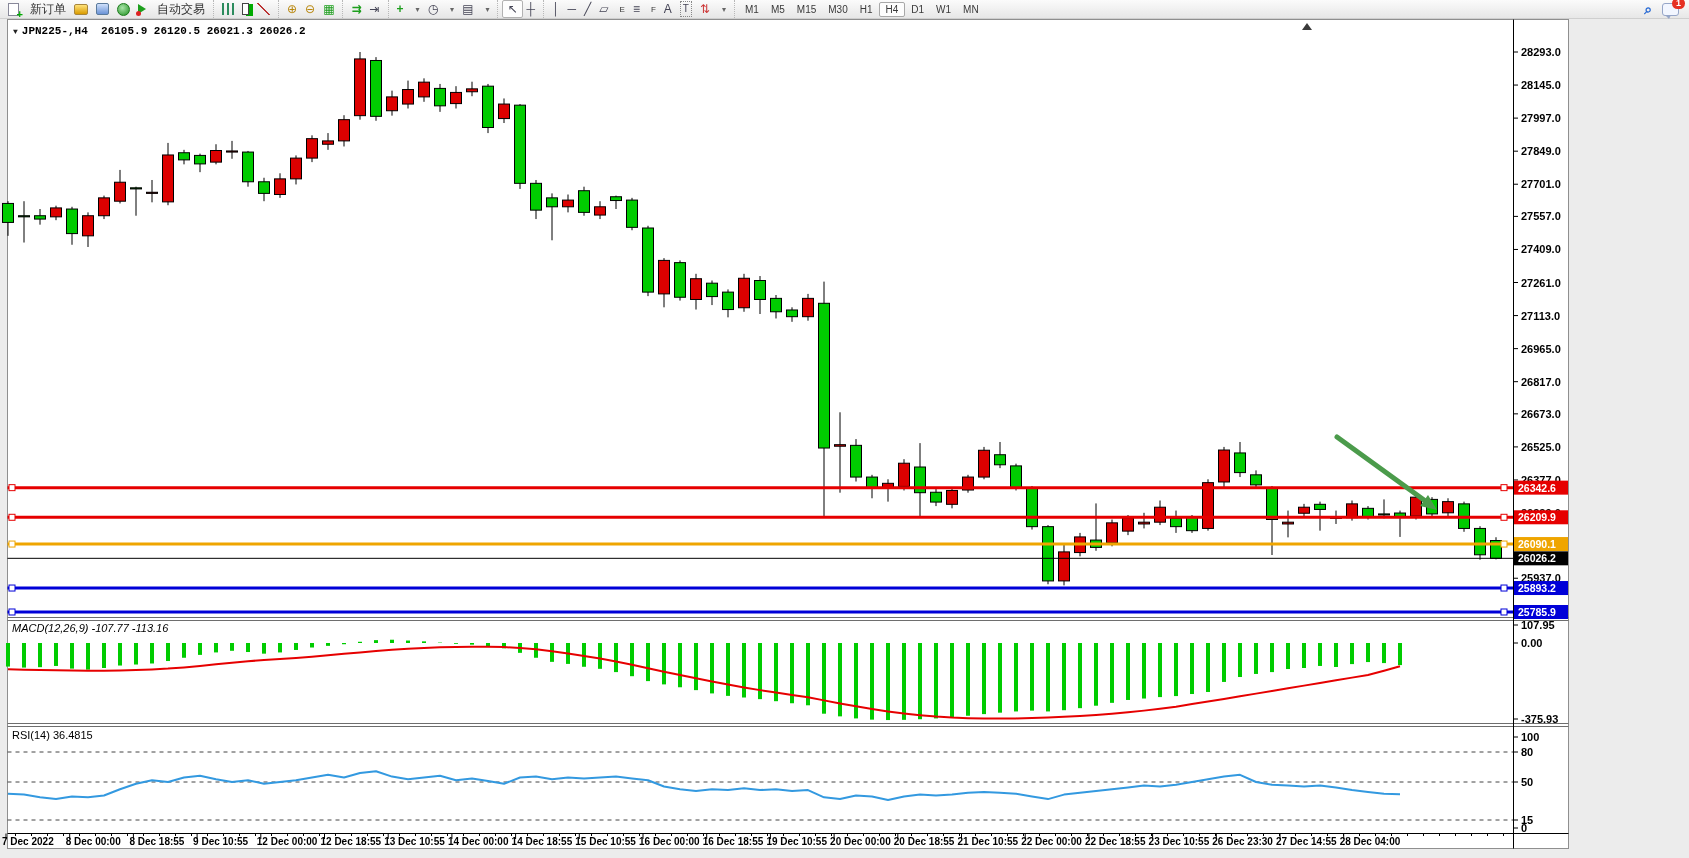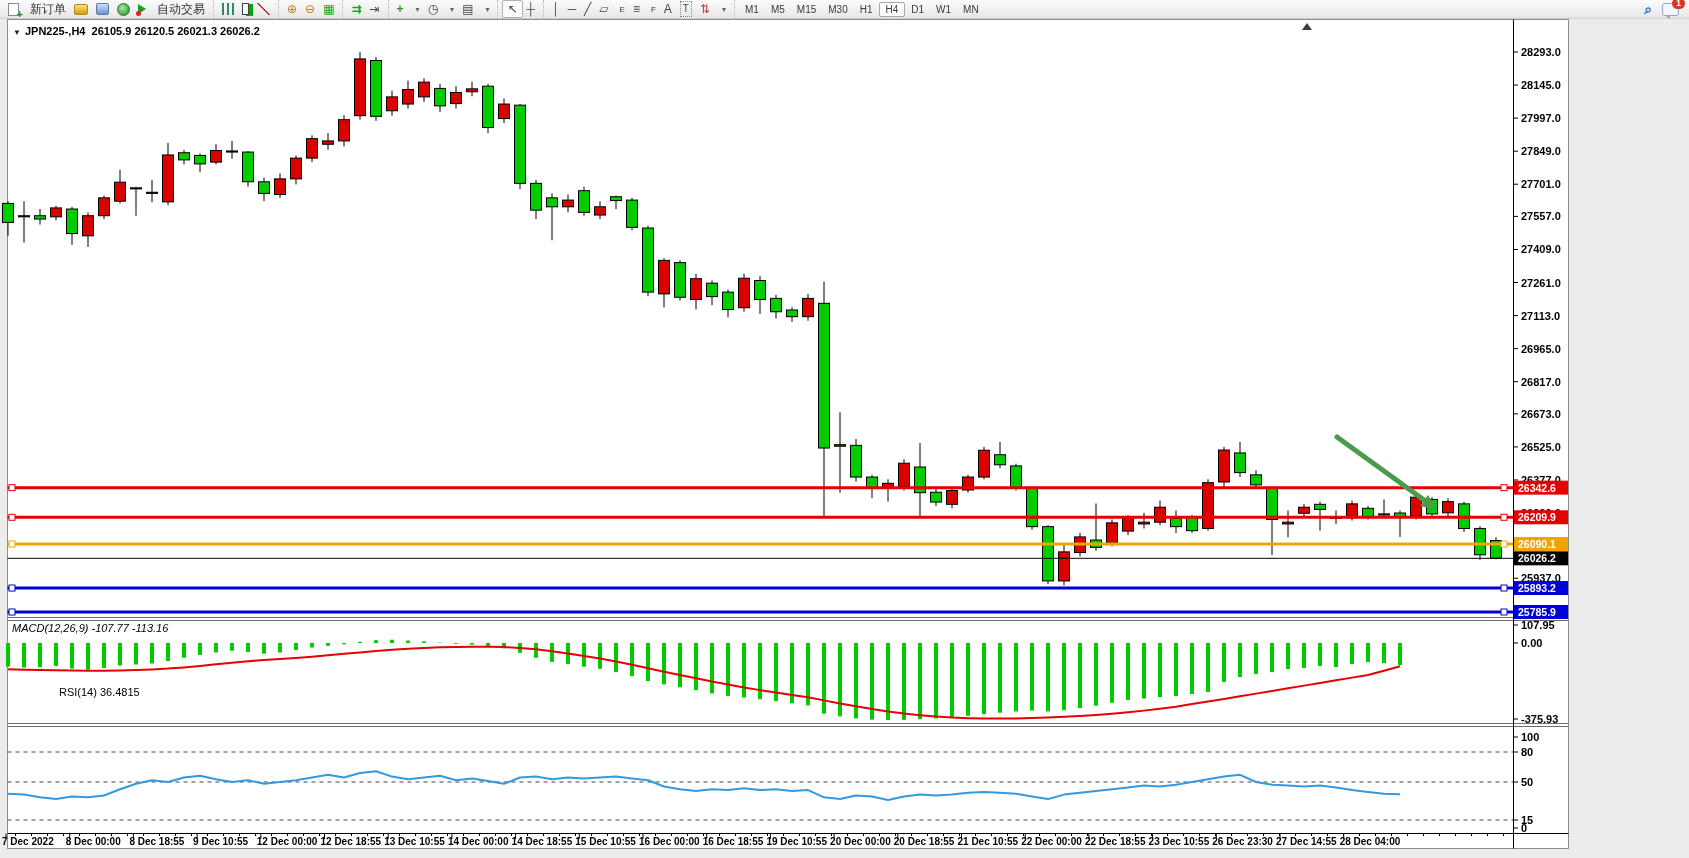--- a/index.html
+++ b/index.html
@@ -34,24 +34,24 @@
   .tf.active{background:#fdfdfd;border:1px solid #a8a8a8;border-radius:2px;}
   .right{margin-left:auto;display:flex;align-items:center;gap:10px;padding-right:10px;border-left:none;}
   .search-g{color:#2a6bd4;font-size:14px;font-weight:bold;}
   .bubble{width:15px;height:11px;background:#f2f6ff;border:1px solid #96a6c8;border-radius:3px;position:relative;}
   .bubble::after{content:"";position:absolute;left:2px;bottom:-4px;border-left:4px solid transparent;
       border-right:2px solid transparent;border-top:4px solid #96a6c8;}
   .badge{position:absolute;top:-6px;right:-7px;min-width:11px;height:11px;background:#e63022;color:#fff;
       border-radius:6px;font-size:9px;line-height:11px;text-align:center;font-weight:bold;padding:0 1px;}
   
   .ovl{position:absolute;color:#000;white-space:nowrap;}
-  #chart-title{left:13px;top:25px;font-size:11px;font-weight:bold;}
+  #chart-title{left:13px;top:25px;font-size:11px;font-weight:bold;font-family:Liberation Mono, monospace;}
   #chart-title .col{font-size:8px;margin-right:4px;color:#222;}
   #macd-label{left:12px;top:622px;font-size:11px;font-style:italic;}
-  #rsi-label{left:12px;top:686px;font-size:11px;margin-left:47px;}
+  #rsi-label{left:12px;top:729px;font-size:11px;}
   svg text{font-family:"Liberation Sans","DejaVu Sans",sans-serif;}
 </style>
 </head>
 <body>
 
 <div class="toolbar">
   <div class="grp">
     <div class="tbtn">
       <span class="ic ic-doc"></span>
       <span>新订单</span>

